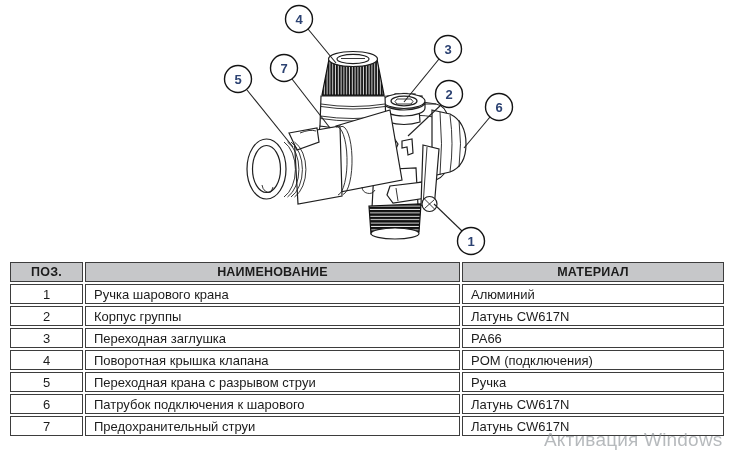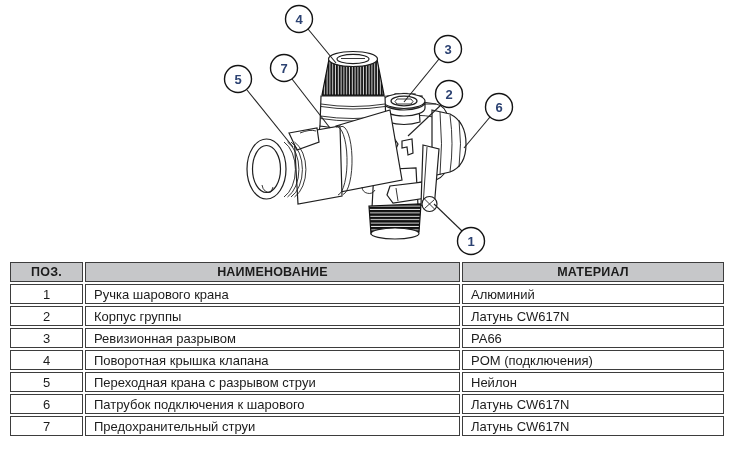--- a/index.html
+++ b/index.html
@@ -201,39 +201,40 @@
           <td>Ручка шарового крана</td>
           <td>Алюминий</td>
         </tr>
         <tr>
           <td class="pos">2</td>
           <td>Корпус группы</td>
           <td>Латунь CW617N</td>
         </tr>
         <tr>
           <td class="pos">3</td>
-          <td>Ревизионная разрывом</td>
+          <td>Переходная заглушка</td>
           <td>PA66</td>
         </tr>
         <tr>
           <td class="pos">4</td>
           <td>Поворотная крышка клапана</td>
           <td>POM (подключения)</td>
         </tr>
         <tr>
           <td class="pos">5</td>
           <td>Переходная крана с разрывом струи</td>
-          <td>Нейлон</td>
+          <td>Ручка</td>
         </tr>
         <tr>
           <td class="pos">6</td>
           <td>Патрубок подключения к шарового</td>
           <td>Латунь CW617N</td>
         </tr>
         <tr>
           <td class="pos">7</td>
           <td>Предохранительный струи</td>
           <td>Латунь CW617N</td>
         </tr>
       </tbody>
   </table>
 
+  <div class="watermark">Активация Windows</div>
 </div>
 
 </body></html>

